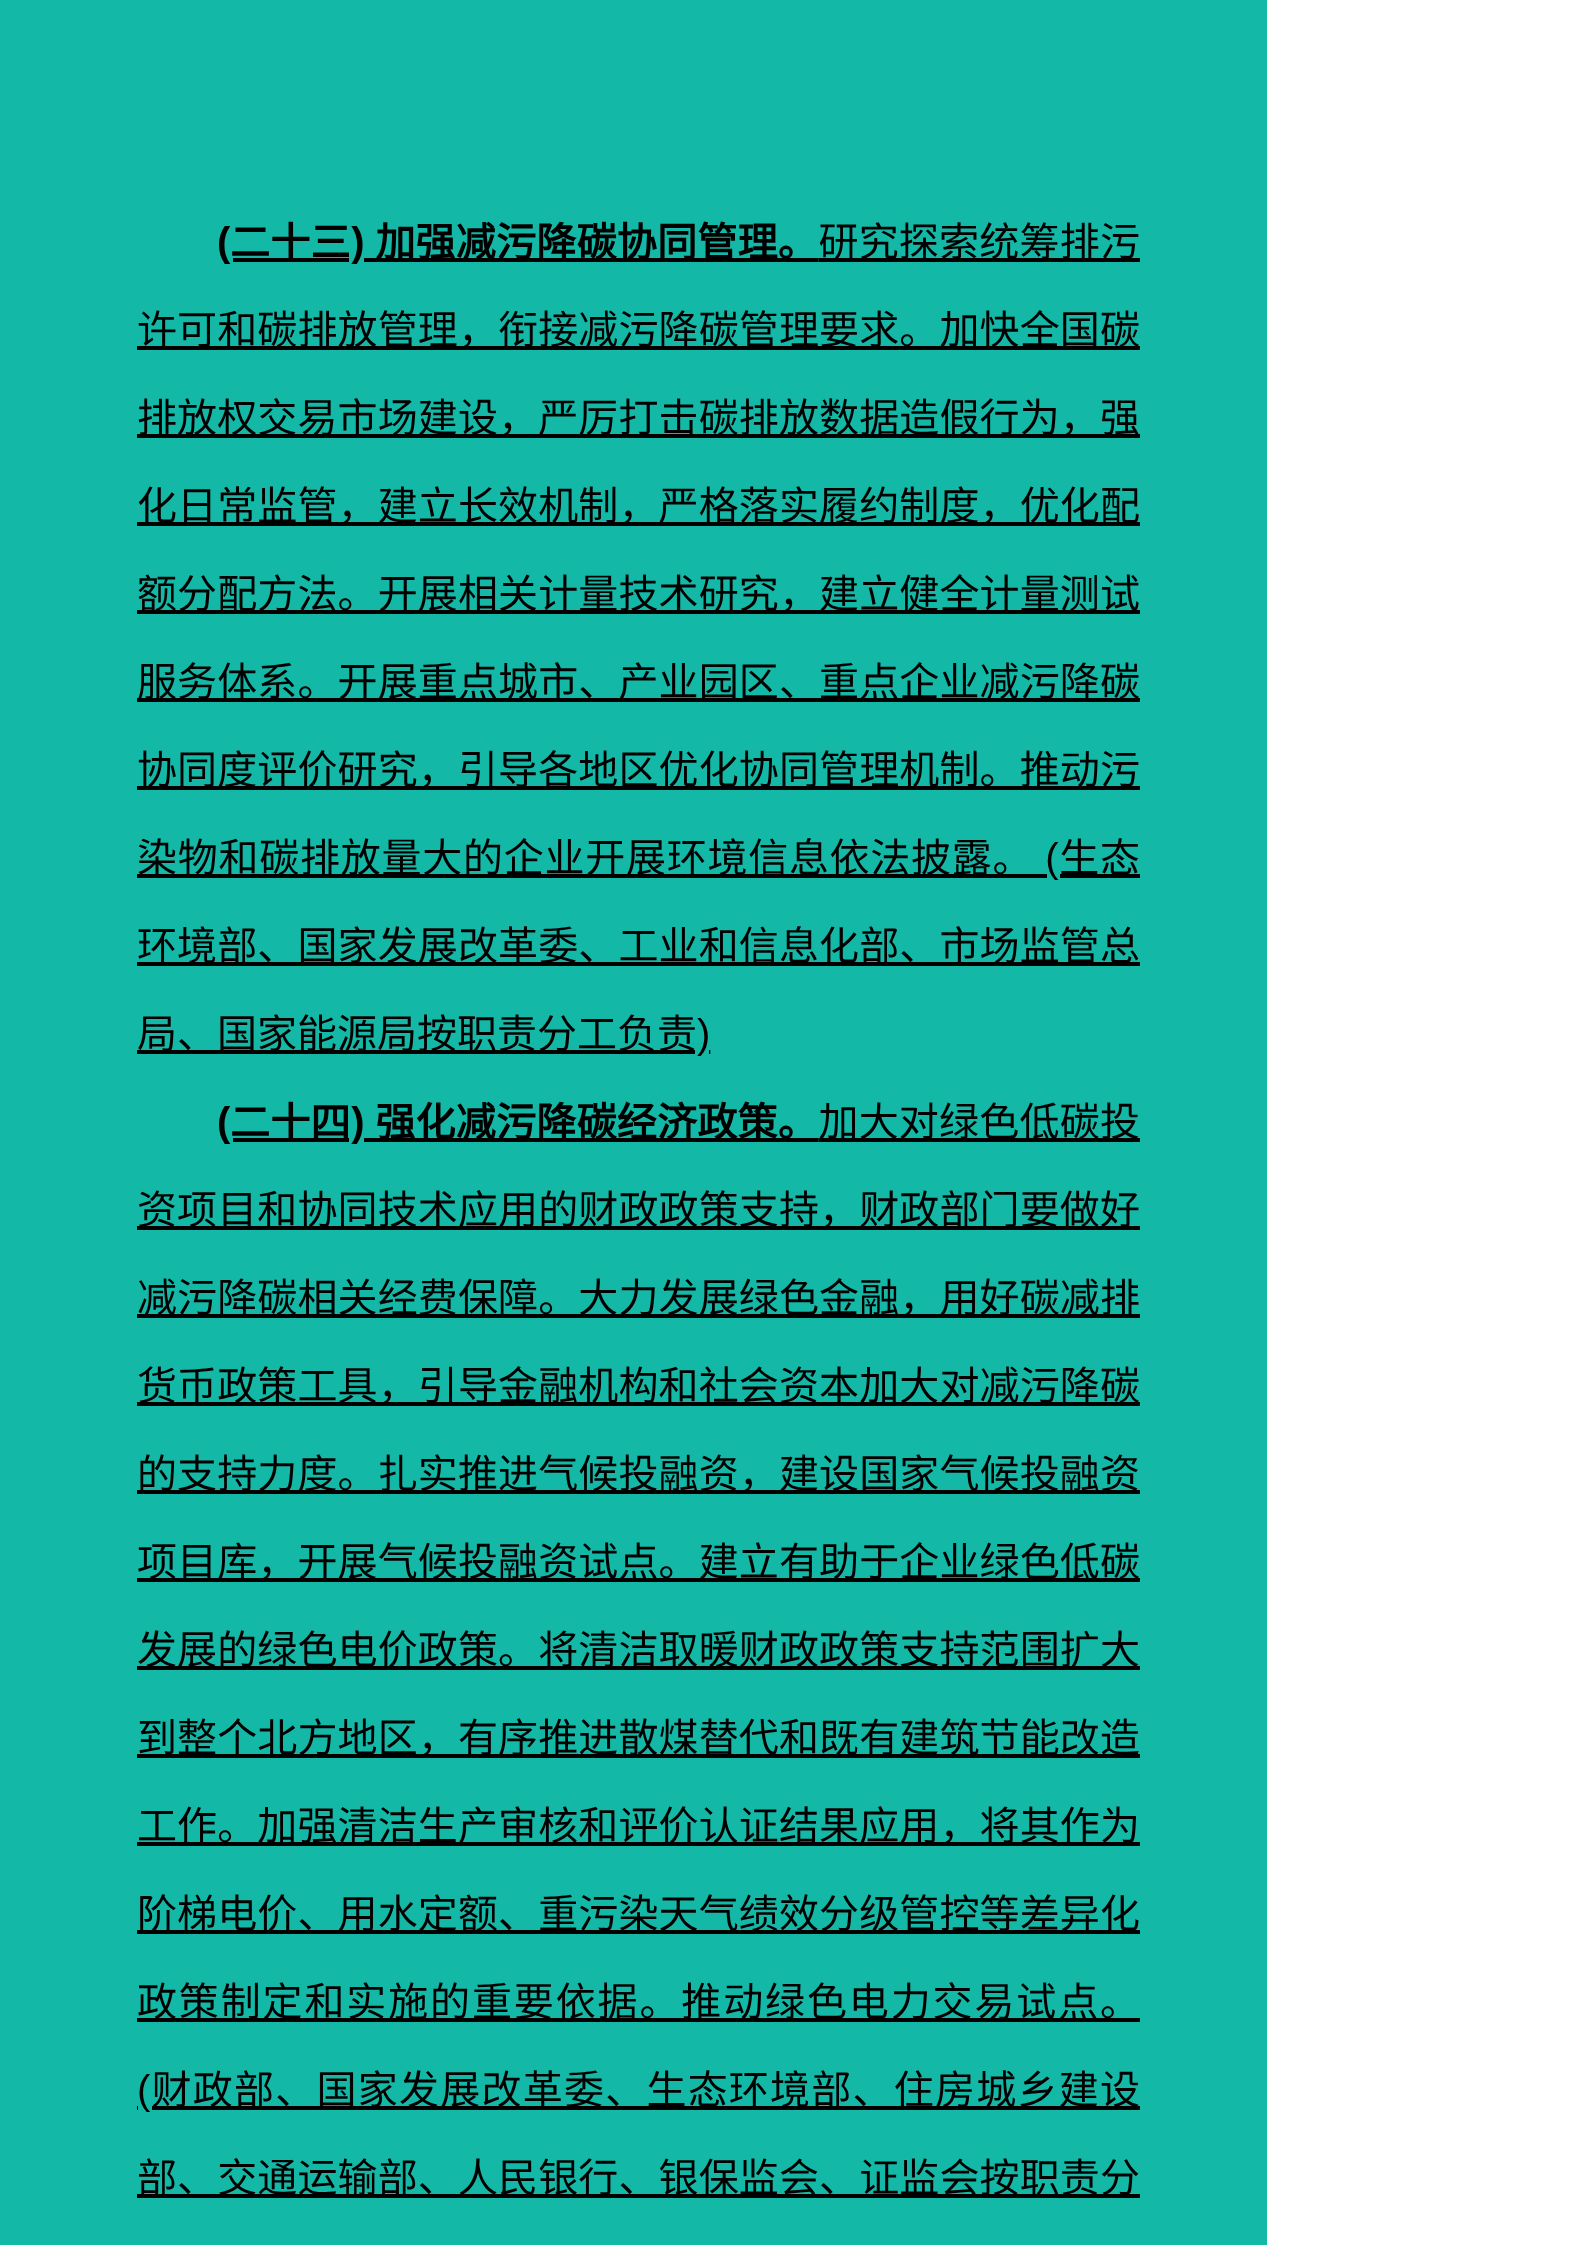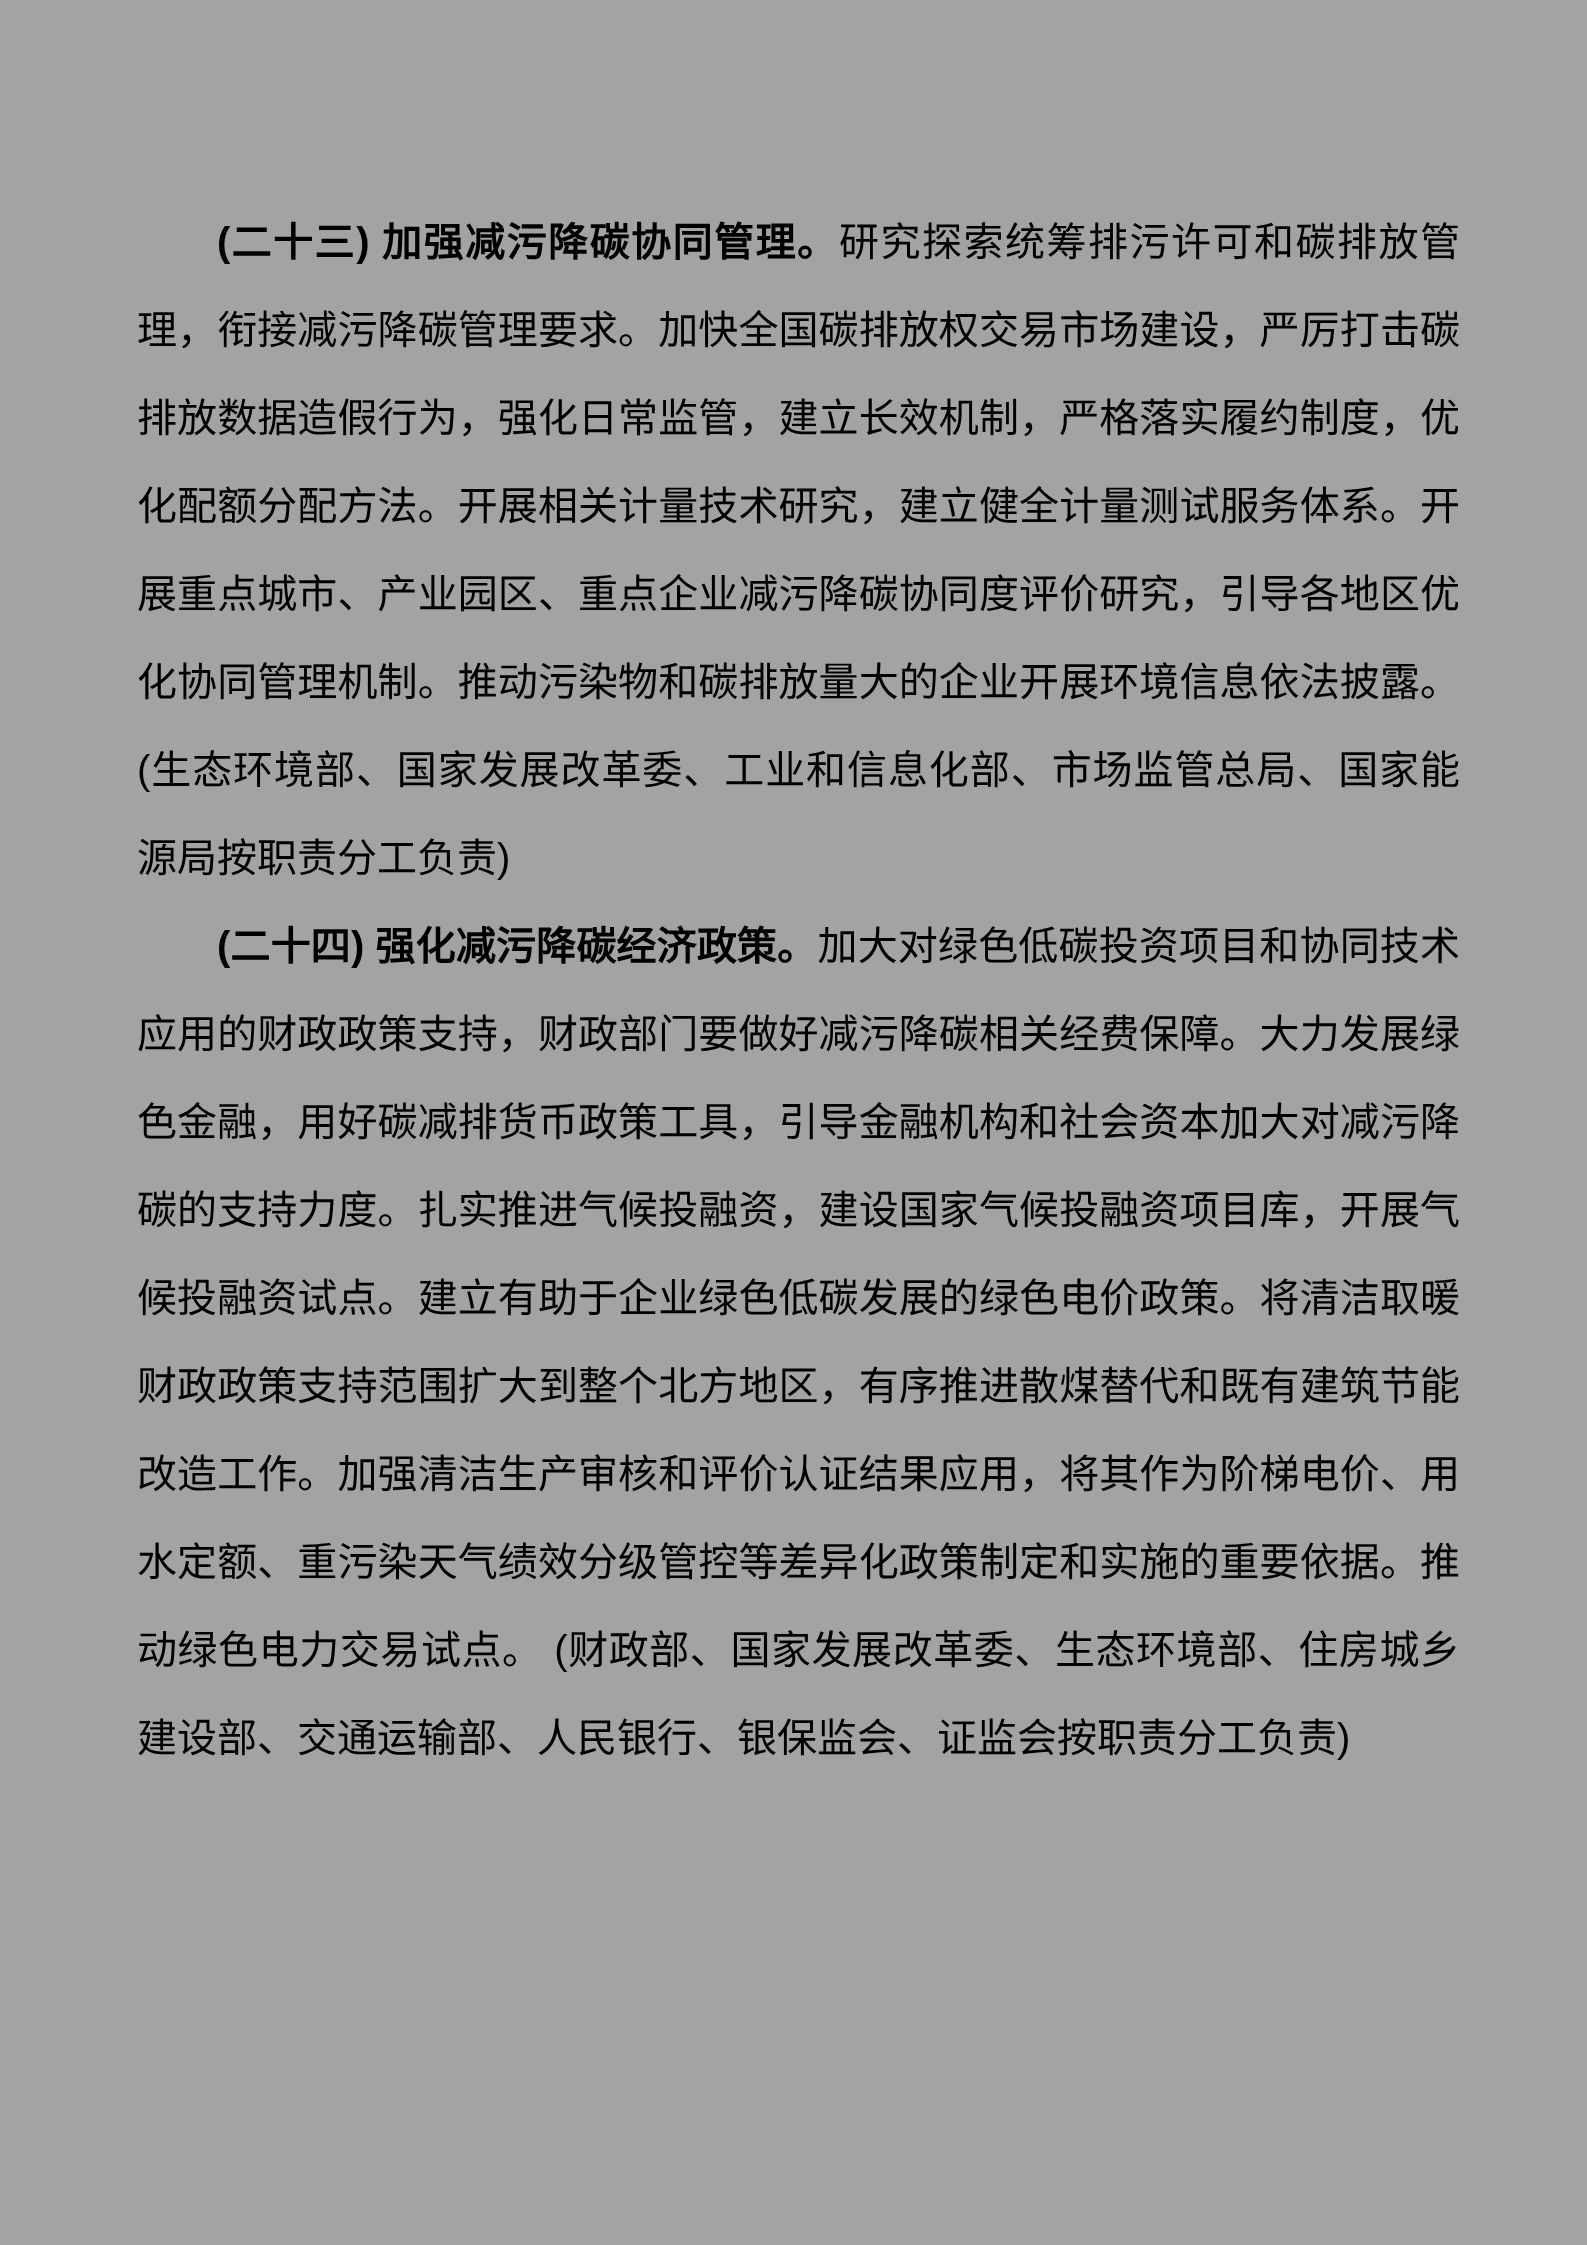--- a/index.html
+++ b/index.html
@@ -10,23 +10,24 @@
     body {
       width: 1587px;
       height: 2245px;
       background: #ffffff;
       overflow: hidden;
     }
 
     
     .page {
       position: relative;
-      width: 1587px;
+      width: 1267px;
       height: 2245px;
-      background: #a3a3a3;
+      background: #14b8a6;
+      text-decoration: underline;
     }
     .content {
       box-sizing: border-box;
       padding: 198px 127px 0 137px;
       font-family: "Liberation Sans", "DejaVu Sans", sans-serif;
       font-size: 40px;
       line-height: 88px;
       color: #000000;
       text-align: justify;
       word-break: break-all;

